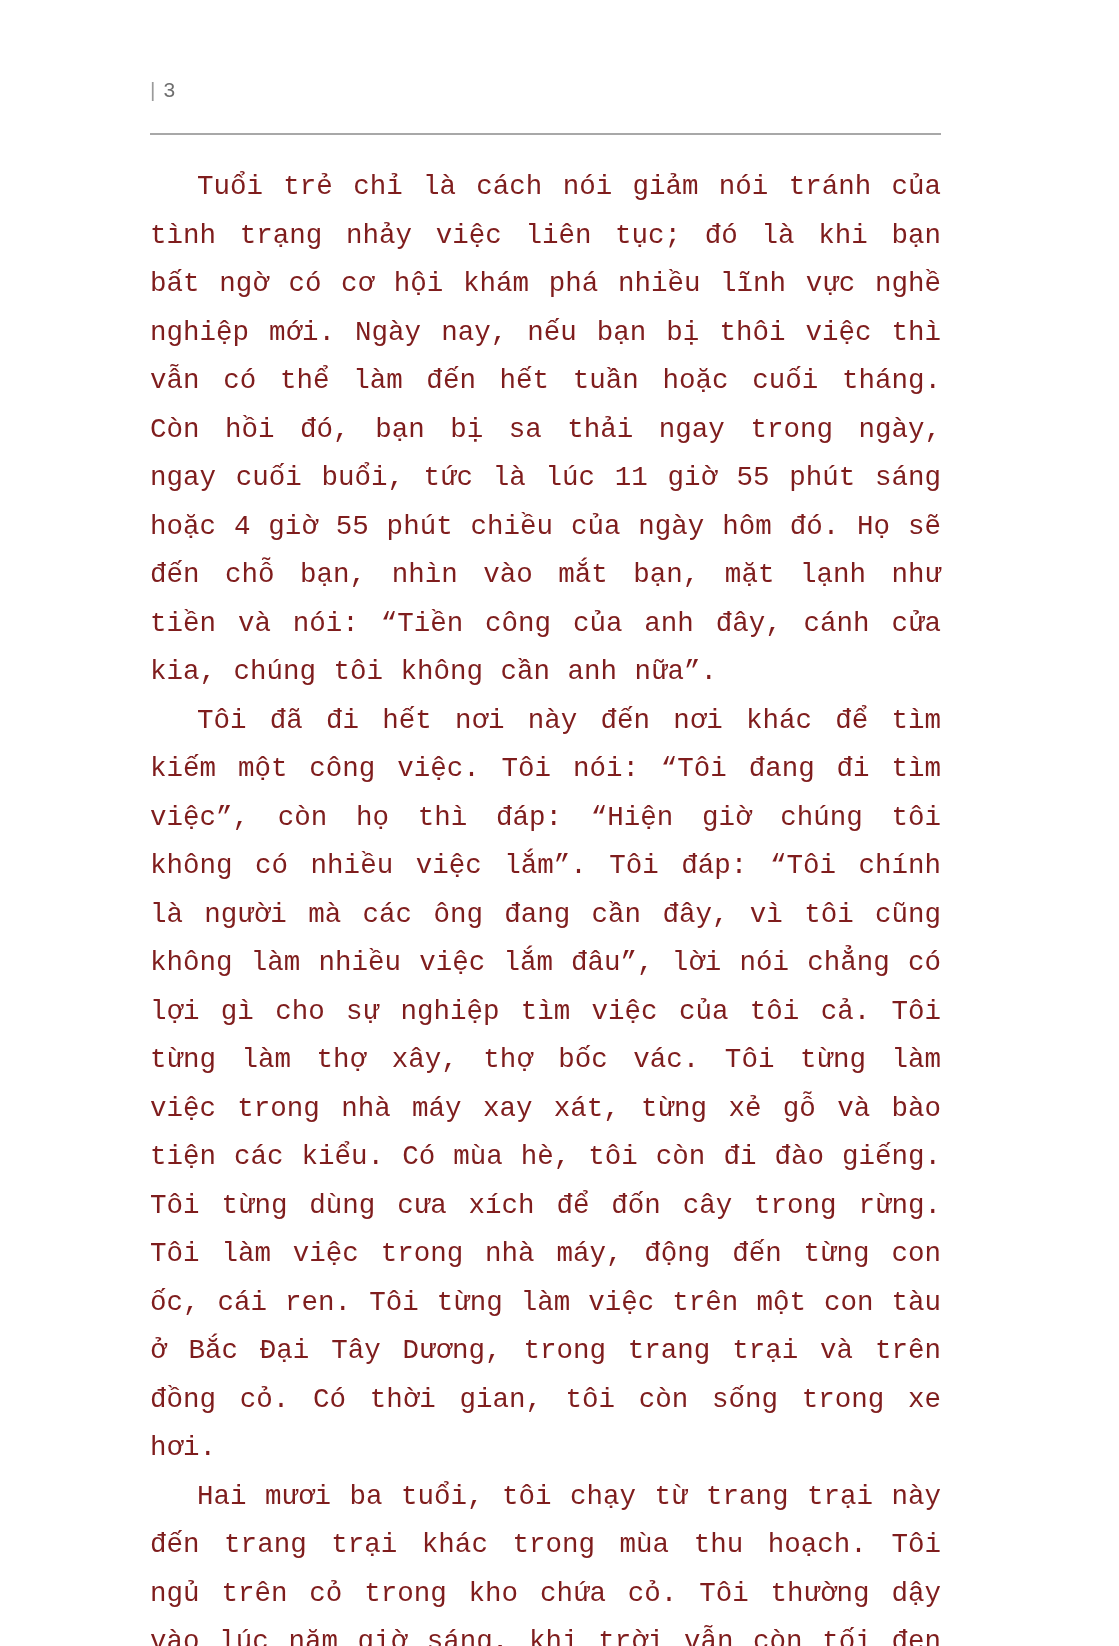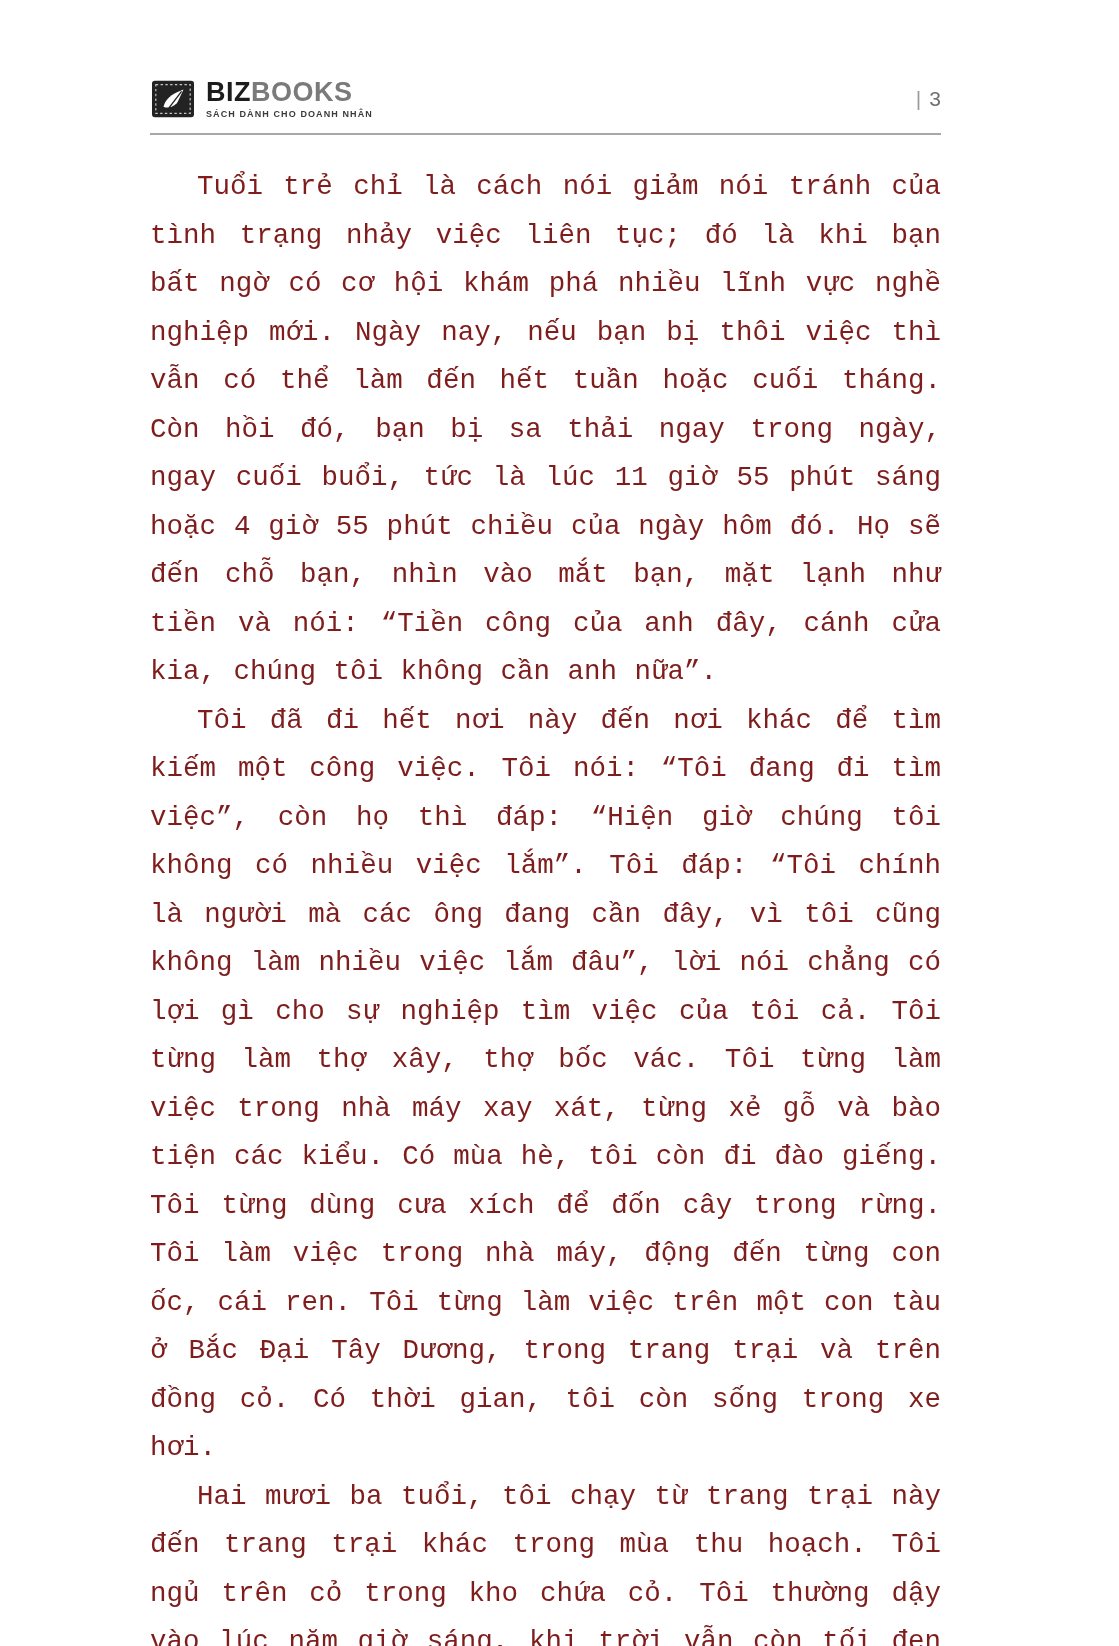--- a/index.html
+++ b/index.html
@@ -108,34 +108,20 @@
 
   .content p + p {
   }
 </style>
 </head>
 <body>
 
 <div class="page">
 
   <header class="header">
-    <div class="logo">
-      <svg class="logo-icon" width="46" height="42" viewBox="0 0 48 44" xmlns="http://www.w3.org/2000/svg">
-        <rect x="2" y="3" width="44" height="38" rx="3" fill="#232323"></rect>
-        <rect x="6" y="7" width="36" height="30" fill="none" stroke="#ffffff" stroke-width="1.2" stroke-dasharray="2.5 2.5" opacity="0.75"></rect>
-        <path d="M14 30 C17 19, 27 15, 35 12 L29 25 C25 31, 18 32, 14 30 Z" fill="#ffffff"></path>
-        <path d="M20 31 L33 14" stroke="#232323" stroke-width="1.4" fill="none"></path>
-      </svg>
-      <div class="logo-text">
-        <div class="logo-title">
-          <span class="biz">BIZ</span><span class="books">BOOKS</span>
-        </div>
-        <div class="logo-tagline">SÁCH DÀNH CHO DOANH NHÂN</div>
-      </div>
-    </div>
 
     <div class="page-number">
       <span class="pn-bar">|</span>
       <span class="pn-value">3</span>
     </div>
   </header>
 
   <div class="rule"></div>
 
   <main class="content">

